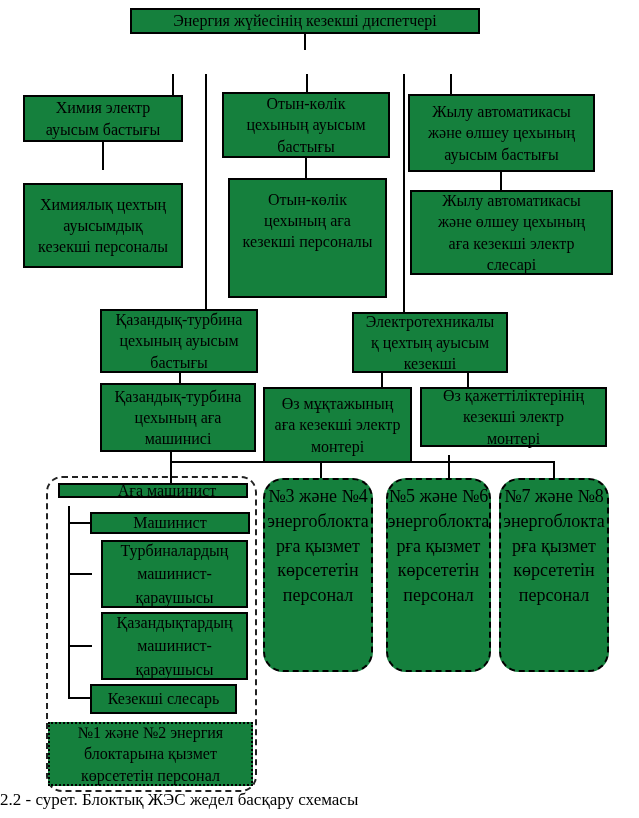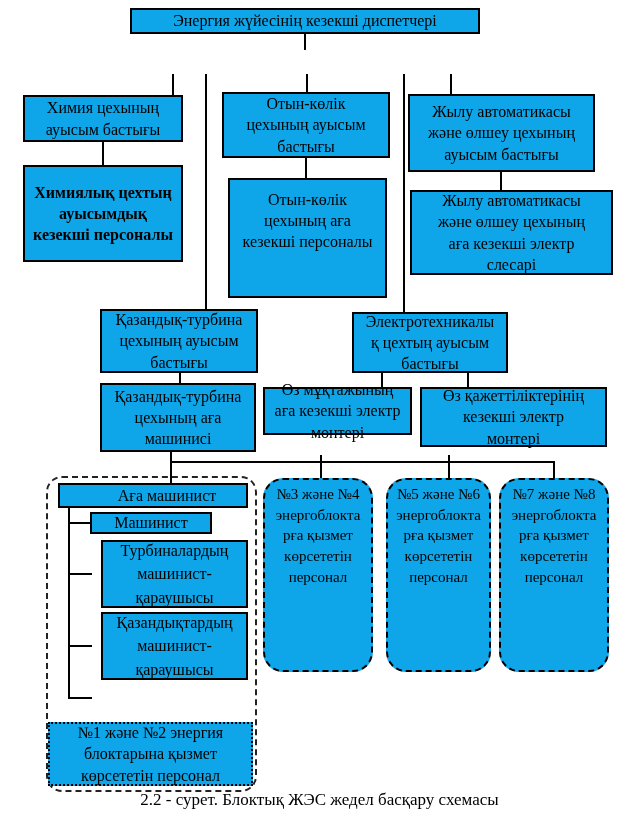--- a/index.html
+++ b/index.html
@@ -8,57 +8,56 @@
     width:639px;height:818px;
     background:#ffffff;
     font-family:"Liberation Serif","DejaVu Serif",serif;
     color:#000;
     overflow:hidden;
   }
   .node{
     position:absolute;
     box-sizing:border-box;
     border:2px solid #000;
-    background:#0ea5e9;
+    background:#15803d;
     display:flex;
     align-items:center;
     justify-content:center;
     text-align:center;
     font-size:16px;
     line-height:1.32;
     white-space:pre-line;
     padding:1px 4px;
     z-index:3;
   }
   .ta-top{align-items:flex-start;padding-top:9px;}
   .lh-lg{line-height:1.48;margin-left:11px;}
   .dashed-round{
     border:2px dashed #000;
     border-radius:20px;
     align-items:flex-start;
     padding-top:4px;
     line-height:1.38;
-    font-size:15px;
+    font-size:18px;
   }
   .dotted{border:2px dotted #000;}
   .group{
     position:absolute;
     box-sizing:border-box;
     border:2px dashed #222;
     border-radius:16px;
     background:transparent;
     z-index:2;
   }
   .vl,.hl{position:absolute;background:#000;z-index:1;}
   .vl{width:2px;}
   .hl{height:2px;}
   .caption{
     position:absolute;
     left:0;right:0;
-    text-align:center;
     font-size:17px;
     background:transparent;
     z-index:4;
   }
 </style>
 </head>
 <body>
 
 <div id="canvas">
 
@@ -83,65 +82,66 @@
   <div class="vl" style="left:68px;top:506px;height:193px;"></div>
   <div class="hl" style="left:68px;top:522px;width:24px;"></div>
   <div class="hl" style="left:68px;top:573px;width:24px;"></div>
   <div class="hl" style="left:68px;top:645px;width:24px;"></div>
   <div class="hl" style="left:68px;top:697px;width:24px;"></div>
 
   <div class="group" style="left:46px;top:476px;width:211px;height:316px;"></div>
 
   <div class="node" style="left:130px;top:8px;width:350px;height:26px;">Энергия жүйесінің кезекші диспетчері</div>
 
-  <div class="node" style="left:23px;top:95px;width:160px;height:47px;">Химия цехының
+  <div class="node" style="left:23px;top:95px;width:160px;height:47px;">Химия электр
 ауысым бастығы</div>
   <div class="node" style="left:222px;top:92px;width:168px;height:66px;">Отын-көлік
 цехының ауысым
 бастығы</div>
   <div class="node" style="left:408px;top:94px;width:187px;height:78px;">Жылу автоматикасы
 және өлшеу цехының
 ауысым бастығы</div>
 
-  <div class="node" style="left:23px;top:165px;width:160px;height:97px;font-weight:bold;">Химиялық цехтың
+  <div class="node" style="left:23px;top:183px;width:160px;height:85px;">Химиялық цехтың
 ауысымдық
 кезекші персоналы</div>
   <div class="node ta-top" style="left:228px;top:178px;width:159px;height:120px;">Отын-көлік
 цехының аға
 кезекші персоналы</div>
   <div class="node" style="left:410px;top:190px;width:203px;height:85px;">Жылу автоматикасы
 және өлшеу цехының
 аға кезекші электр
 слесарі</div>
 
   <div class="node" style="left:100px;top:309px;width:158px;height:64px;">Қазандық-турбина
 цехының ауысым
 бастығы</div>
   <div class="node" style="left:352px;top:312px;width:156px;height:61px;">Электротехникалы
 қ цехтың ауысым
-бастығы</div>
+кезекші</div>
 
   <div class="node" style="left:100px;top:383px;width:156px;height:69px;">Қазандық-турбина
 цехының аға
 машинисі</div>
-  <div class="node" style="left:263px;top:387px;width:149px;height:48px;">Өз мұқтажының
+  <div class="node" style="left:263px;top:387px;width:149px;height:76px;">Өз мұқтажының
 аға кезекші электр
 монтері</div>
   <div class="node" style="left:420px;top:387px;width:187px;height:60px;">Өз қажеттіліктерінің
 кезекші электр
 монтері</div>
 
-  <div class="node" style="left:58px;top:483px;width:190px;height:25px;padding-left:32px;">Аға машинист</div>
-  <div class="node" style="left:90px;top:512px;width:122px;height:22px;">Машинист</div>
+  <div class="node" style="left:58px;top:483px;width:190px;height:15px;padding-left:32px;">Аға машинист</div>
+  <div class="node" style="left:90px;top:512px;width:160px;height:22px;">Машинист</div>
   <div class="node lh-lg" style="left:90px;top:540px;width:147px;height:68px;">Турбиналардың
 машинист-
 қараушысы</div>
   <div class="node lh-lg" style="left:90px;top:612px;width:147px;height:68px;">Қазандықтардың
 машинист-
 қараушысы</div>
+  <div class="node" style="left:90px;top:684px;width:147px;height:30px;">Кезекші слесарь</div>
   <div class="node dotted" style="left:48px;top:722px;width:205px;height:64px;">№1 және №2 энергия
 блоктарына қызмет
 көрсететін персонал</div>
 
   <div class="node dashed-round" style="left:263px;top:478px;width:110px;height:194px;">№3 және №4
 энергоблокта
 рға қызмет
 көрсететін
 персонал</div>
   <div class="node dashed-round" style="left:386px;top:478px;width:105px;height:194px;">№5 және №6

